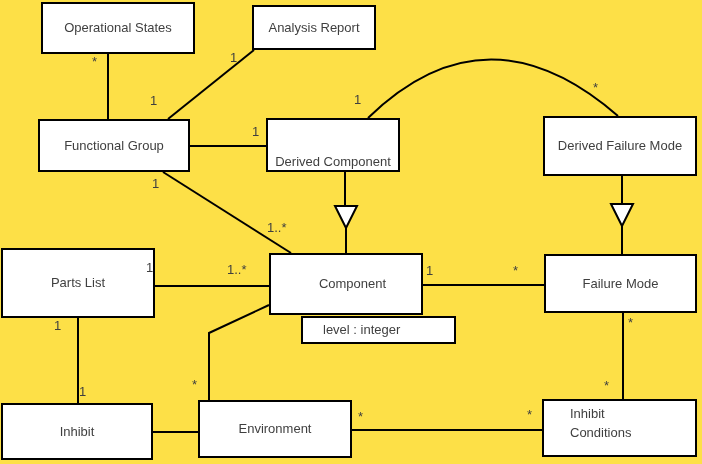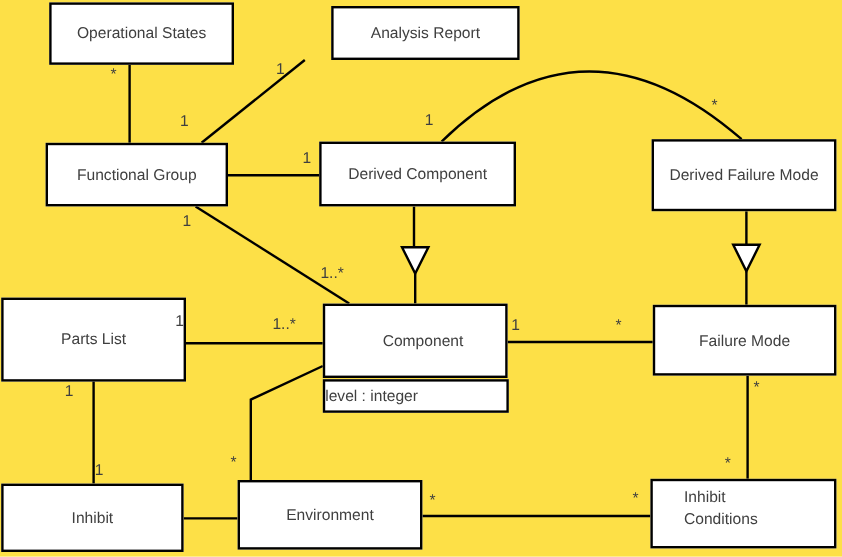--- a/index.html
+++ b/index.html
@@ -27,21 +27,22 @@
   .node--topleft{
     align-items:flex-start;
     justify-content:flex-start;
     text-align:left;
     padding:3px 0 0 26px;
     line-height:19px;
   }
   .node--attr{
     justify-content:flex-start;
     text-align:left;
-    padding-left:0;
+    padding-left:20px;
+    margin-left:32px;
   }
   .wrapnarrow{display:inline-block;width:86px;}
   .mult{
     position:absolute;
     font-size:13px;
     color:#3f3f3f;
     line-height:13px;
     white-space:nowrap;
   }
 </style>
@@ -66,29 +67,29 @@
     <path d="M345,172 L345,206 M346,228 L346,253"></path>
     <polygon points="335,206 357,206 346,228" fill="#ffffff"></polygon>
     <path d="M622,176 L622,204 M622,226 L622,254"></path>
     <polygon points="611,204 633,204 622,226" fill="#ffffff"></polygon>
   </svg>
 
   <div class="node" style="left:41px;top:2px;width:154px;height:52px;">
     <span>Operational States</span>
   </div>
 
-  <div class="node" style="left:252px;top:5px;width:157px;height:45px;margin-left:24px;">
+  <div class="node" style="left:252px;top:5px;width:124px;height:45px;">
     <span>Analysis Report</span>
   </div>
 
   <div class="node" style="left:38px;top:119px;width:152px;height:53px;">
     <span>Functional Group</span>
   </div>
 
-  <div class="node" style="left:266px;top:118px;width:164px;height:54px;">
+  <div class="node" style="left:266px;top:118px;width:134px;height:54px;align-items:flex-end;">
     <span>Derived Component</span>
   </div>
 
   <div class="node" style="left:543px;top:116px;width:154px;height:60px;">
     <span>Derived Failure Mode</span>
   </div>
 
   <div class="node" style="left:1px;top:248px;width:154px;height:70px;">
     <span>Parts List</span>
   </div>

